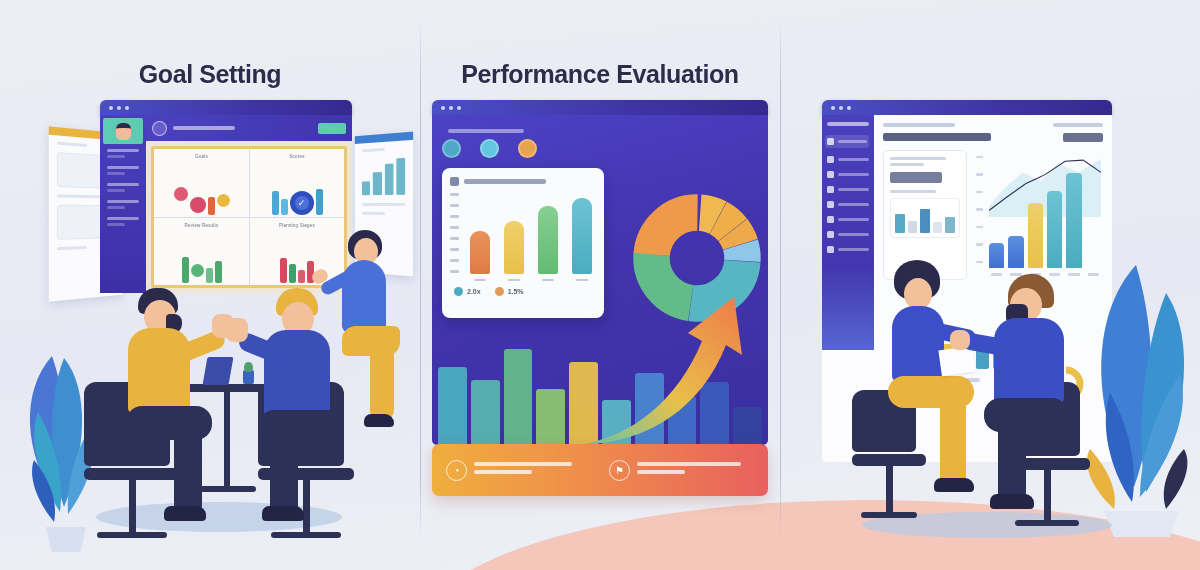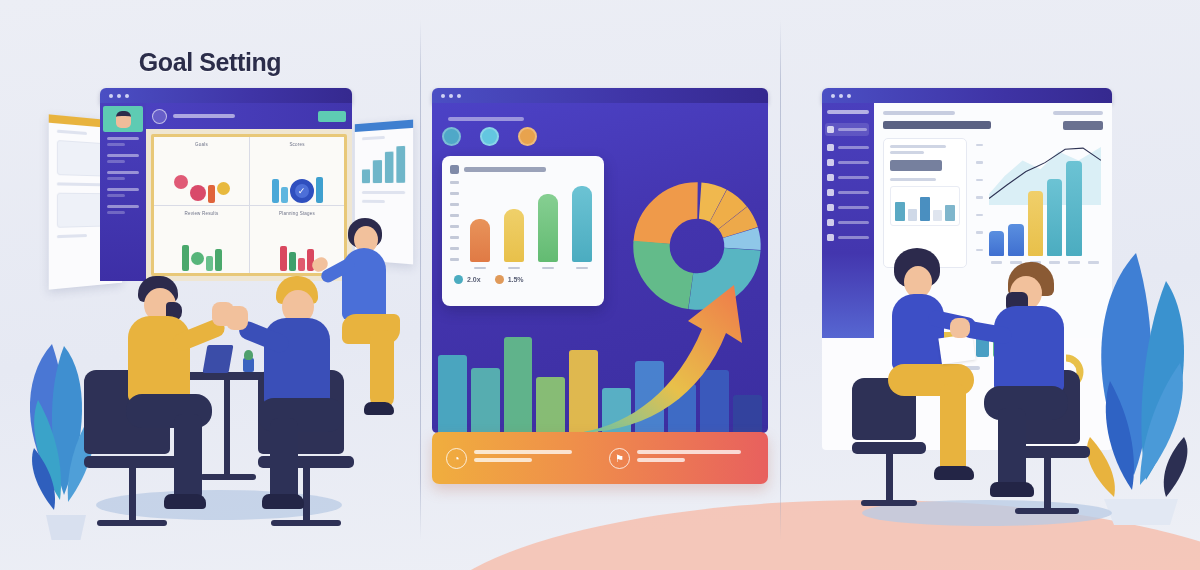--- a/index.html
+++ b/index.html
@@ -25,21 +25,21 @@
     opacity: .95;
   }
 
   
   .divider {
     position: absolute; top: 20px; width: 1px; height: 520px;
     background: linear-gradient(to bottom, rgba(150,160,190,0) 0%, rgba(150,160,190,.55) 12%, rgba(150,160,190,.55) 88%, rgba(150,160,190,0) 100%);
   }
 
   
-  .panel { position: absolute; top: 0; height: 406px; }
+  .panel { position: absolute; top: 12px; height: 406px; }
   .panel-title {
     position: absolute; top: 48px; width: 100%;
     text-align: center;
     font-size: 25px; font-weight: bold;
     color: #2b2d4a; letter-spacing: -.4px;
     text-shadow: 0 1px 1px rgba(255,255,255,.6);
   }
 
   
   .win { position: absolute; border-radius: 7px; overflow: visible; }
@@ -441,20 +441,21 @@
       <div class="torso" style="left:12px;top:42px;width:66px;height:88px;background:#3a4fb8"></div>
       <div class="arm" style="left:-14px;top:52px;width:52px;height:18px;background:#3a4fb8;transform:rotate(22deg);border-radius:9px"></div>
       <div class="arm" style="left:-26px;top:30px;width:22px;height:24px;background:#f2c19c;border-radius:8px"></div>
       <div class="leg" style="left:6px;top:122px;width:86px;height:34px;border-radius:16px"></div>
       <div class="leg" style="left:18px;top:142px;width:28px;height:86px"></div>
       <div class="shoe" style="left:10px;top:218px;width:42px;height:15px"></div>
     </div>
   </div>
 
   <div class="panel" id="p2">
+    <div class="panel-title">Performance Evaluation</div>
 
     <div class="win main-win">
       <div class="win-bar">
         <span class="dot"></span>
         <span class="dot"></span>
         <span class="dot"></span>
       </div>
       <div class="win-body">
 
         <div class="panel-label"></div>

